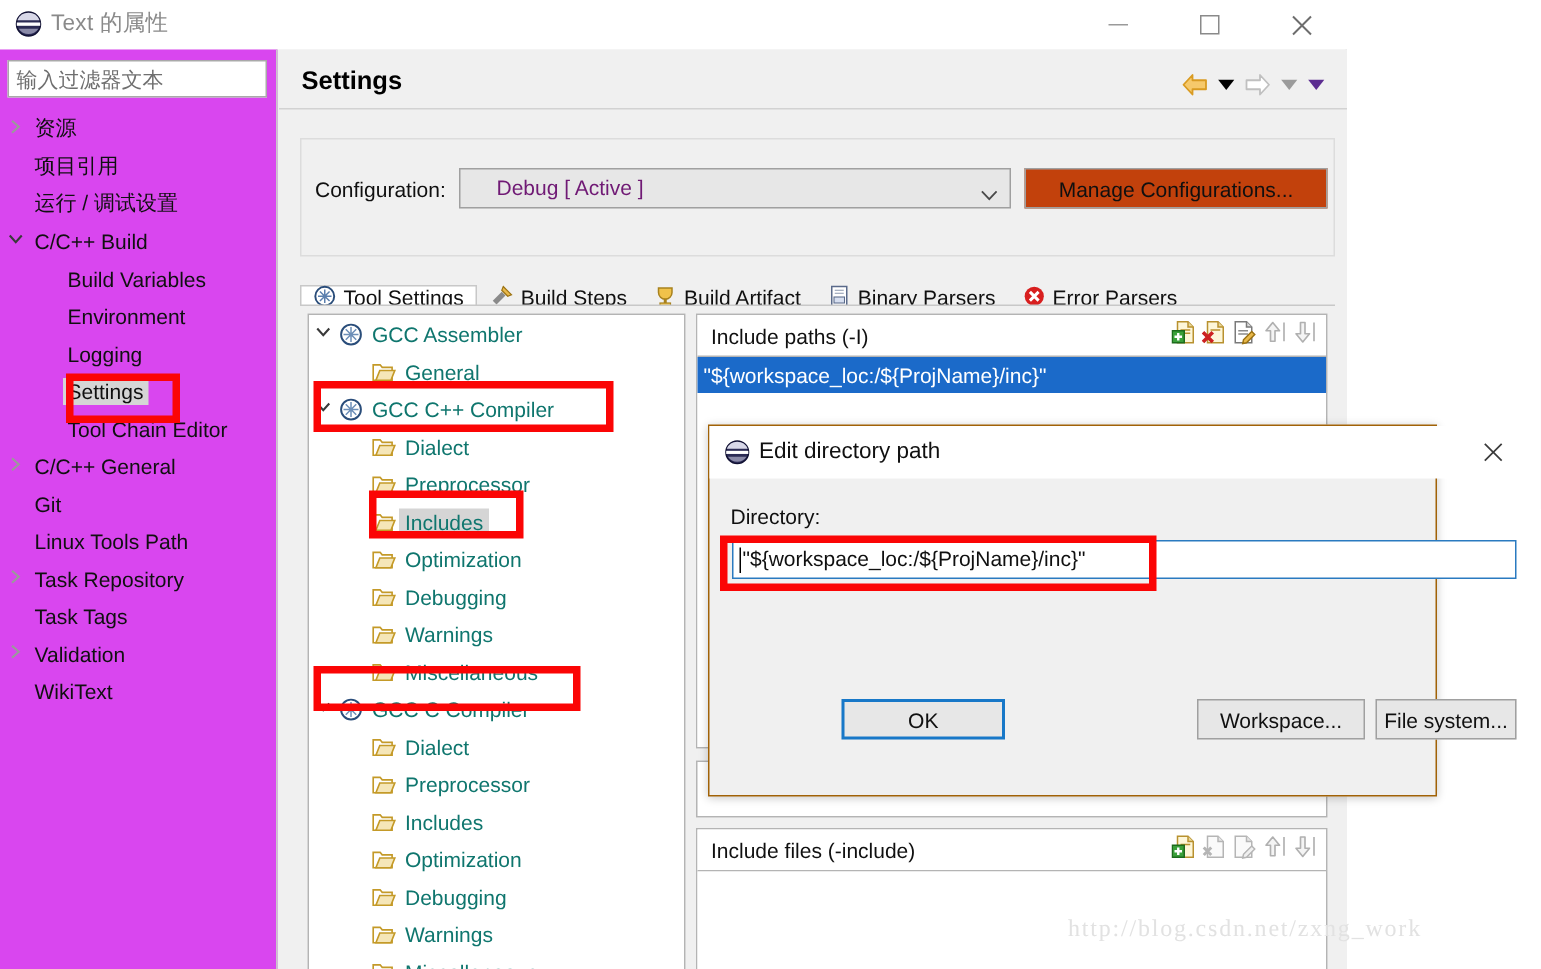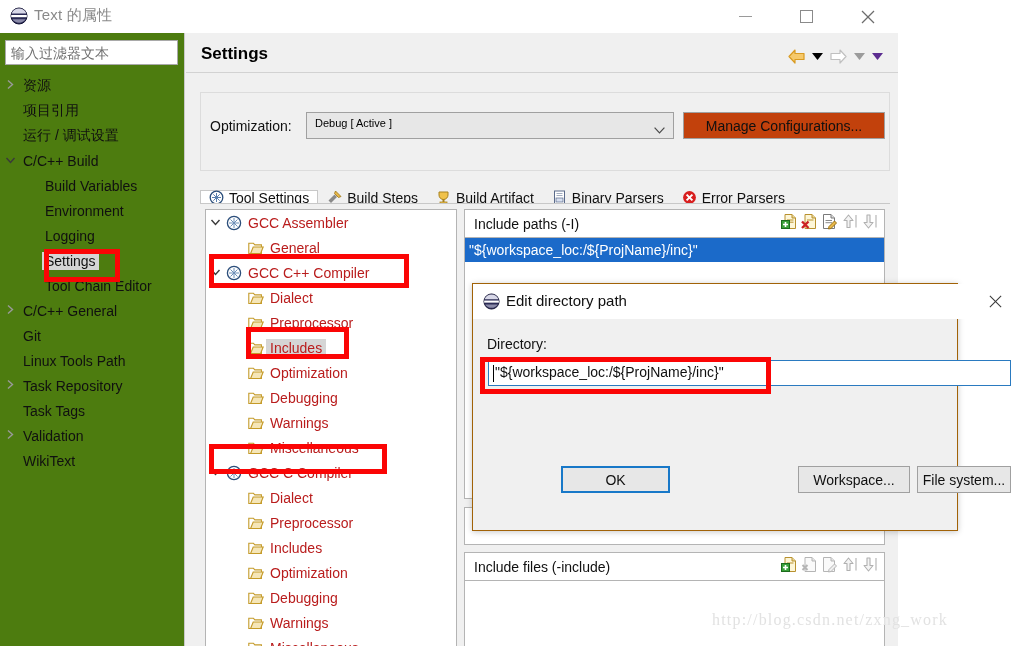--- a/index.html
+++ b/index.html
@@ -40,21 +40,21 @@
   #wbtn-min { left: 722px; }
   #wbtn-max { left: 783px; }
   #wbtn-close { left: 845px; }
   .wbtn .dash { width:13px; height:1px; background:#9a9a9a; }
   .wbtn .sq { width:13px; height:13px; border:1px solid #8a8a8a; }
   .wbtn svg { display:block; }
 
   
   #left-panel {
     position:absolute; left:0; top:33px; width:185px; height:613px;
-    background:#4d7c0f;
+    background:#d946ef;
     border-right:1px solid #c8c8c8;
   }
   #filter-box {
     position:absolute; left:5px; top:7px; width:173px; height:25px;
     border:1px solid #a9a9a9; background:#ffffff;
   }
   #filter-box .ph {
     position:absolute; left:5px; top:4px; font-size:14px; color:#6f6f6f;
     font-family:"DejaVu Sans", sans-serif;
   }
@@ -86,21 +86,21 @@
   
   #config-group {
     position:absolute; left:14px; top:59px; width:690px; height:79px;
     border:1px solid #dcdcdc; background:#f0f0f0;
   }
   #config-label { position:absolute; left:9px; top:25px; font-size:14px; color:#101010; }
   #config-combo {
     position:absolute; left:105px; top:19px; width:368px; height:27px;
     background:#e7e7e7; border:1px solid #a0a0a0;
   }
-  #config-combo .cval { position:absolute; left:8px; top:4px; font-size:11px; color:#000000; white-space:nowrap; }
+  #config-combo .cval { position:absolute; left:24px; top:4px; font-size:14px; color:#701a75; white-space:nowrap; }
   #config-combo .carrow { position:absolute; right:8px; top:9px; }
   #manage-btn {
     position:absolute; left:482px; top:19px; width:202px; height:27px;
     background:#c2410c; border:1px solid #a0a0a0;
     display:flex; align-items:center; justify-content:center;
     font-size:14px; color:#101010;
   }
 
   
   #tabs { position:absolute; left:14px; top:144px; width:690px; height:27px; }
@@ -114,21 +114,21 @@
   #tabs-underline { position:absolute; left:0; top:26px; width:690px; height:1px; background:#c8c8c8; }
 
   
   #pane-area { position:absolute; left:14px; top:171px; width:690px; height:475px; background:#f0f0f0; }
   #tool-tree {
     position:absolute; left:5px; top:5px; width:252px; height:468px;
     background:#ffffff; border:1px solid #b4b4b4; overflow:hidden;
   }
   .tt-row {
     position:relative; height:25px; display:flex; align-items:center;
-    white-space:nowrap; font-size:14px; color:#b91c1c;
+    white-space:nowrap; font-size:14px; color:#0f766e;
   }
   .tt-row .tw { width:18px; text-align:center; color:#8c8c8c; font-size:11px; flex:none; }
   .tt-row .ti { width:20px; flex:none; display:flex; align-items:center; justify-content:center; }
   .tt-row .tl { padding:1px 4px; }
   .tt-row.sel .tl { background:#d5d5d5; }
   .tt-lvl1 { padding-left:0; }
   .tt-lvl2 { padding-left:22px; }
 
   
   .opt-group {
@@ -329,21 +329,21 @@
         </span>
         <span class="ncaret">
           <svg width="11" height="7" viewBox="0 0 11 7">
               <path d="M0 0 L11 0 L5.5 7 Z" fill="#5c2d91"></path>
             </svg>
         </span>
       </div>
       <div id="title-sep"></div>
 
       <div id="config-group">
-        <span id="config-label">Optimization:</span>
+        <span id="config-label">Configuration:</span>
         <div id="config-combo">
           <span class="cval">Debug  [ Active ]</span>
           <span class="carrow">
             <svg width="11" height="7" viewBox="0 0 11 7">
                 <path d="M0.6 0.6 L5.5 5.8 L10.4 0.6" fill="none" stroke="#4a4a4a" stroke-width="1.2"></path>
               </svg>
           </span>
         </div>
         <div id="manage-btn">Manage Configurations...</div>
       </div>

